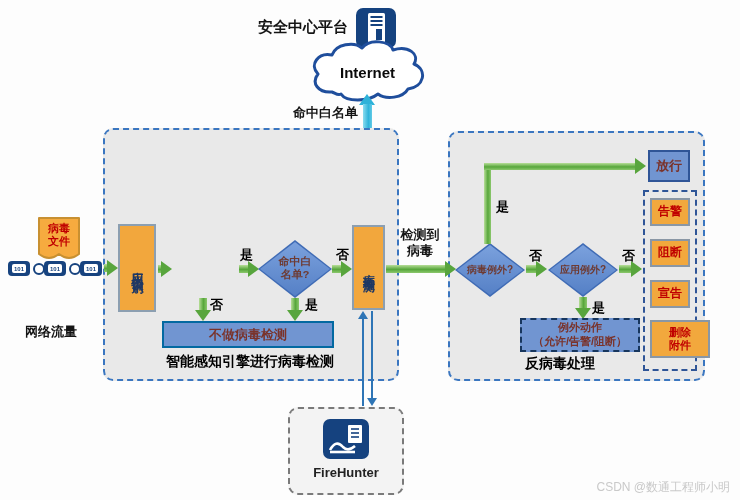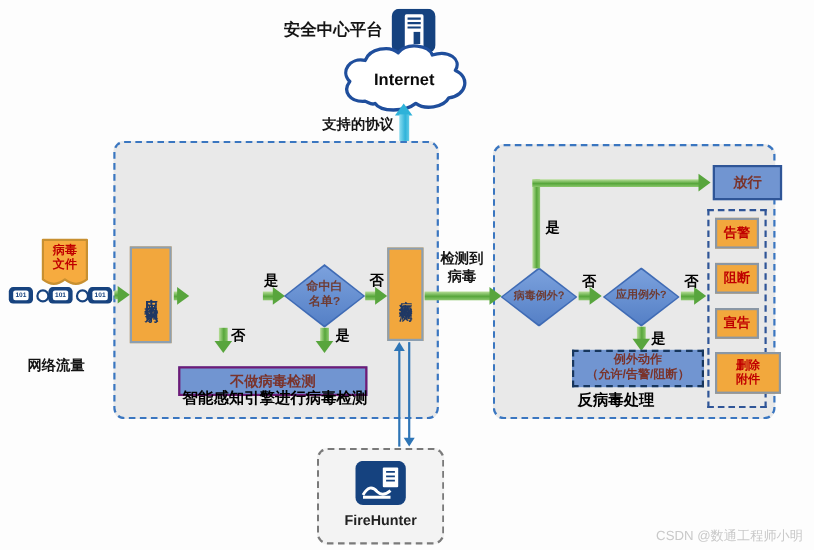--- a/index.html
+++ b/index.html
@@ -81,21 +81,21 @@
                C95,58 78,60 70,54 C60,62 38,62 33,54 C30,56 27,53 24,52 Z" fill="#ffffff" stroke="#1f4e9c" stroke-width="3" stroke-linejoin="round"></path>
     </svg>
     <div class="lbl" style="left:32px;top:24px;font-size:15px;color:#0a0a0a;">Internet</div>
   </div>
 
   <div>
     <div class="cah-u" style="left:359px;top:94px;"></div>
     <div class="cab" style="left:363px;top:104px;width:9px;height:39px;"></div>
     <div class="cah-d" style="left:359px;top:142px;"></div>
   </div>
-  <div class="lbl" style="left:293px;top:104px;font-size:13px;">支持的协议</div>
+  <div class="lbl" style="left:293px;top:104px;font-size:13px;">命中白名单</div>
 
   <div class="abs" style="left:349px;top:147px;">
     <svg width="40" height="38" viewBox="0 0 40 38">
       <rect x="0" y="0" width="40" height="38" rx="7" fill="#15427f"></rect>
       <line x1="10" y1="9" x2="30" y2="9" stroke="#fff" stroke-width="2.6"></line>
       <line x1="10" y1="14" x2="30" y2="14" stroke="#fff" stroke-width="2.6"></line>
       <line x1="10" y1="19" x2="30" y2="19" stroke="#fff" stroke-width="2.6"></line>
       <path d="M11,23 v8 h18 v-8" fill="none" stroke="#fff" stroke-width="2.6"></path>
     </svg>
   </div>
@@ -176,21 +176,21 @@
   <div class="yn" style="left:336px;top:246px;">否</div>
   <div>
     <div class="gab" style="left:332px;top:265px;width:10px;height:8px;"></div>
     <div class="gah-r" style="left:341px;top:261px;"></div>
   </div>
 
   <div class="obox" style="left:352px;top:225px;width:33px;height:85px;">
     <span class="vtext">病毒检测</span>
   </div>
 
-  <div class="bbox" style="left:162px;top:333px;width:172px;height:27px;font-size:13px;border:2px solid #701a75;">
+  <div class="bbox" style="left:162px;top:321px;width:172px;height:27px;font-size:13px;border:2px solid #0369a1;">
     <span>不做病毒检测</span>
   </div>
 
   <div class="panel-title" style="left:118px;top:353px;width:264px;">智能感知引擎进行病毒检测</div>
 
   <div class="lbl" style="left:396px;top:227px;width:48px;font-size:13px;text-align:center;line-height:1.25;">检测到病毒</div>
   <div>
     <div class="gab" style="left:386px;top:265px;width:60px;height:8px;"></div>
     <div class="gah-r" style="left:445px;top:261px;"></div>
   </div>
@@ -202,31 +202,31 @@
         <span style="width:60px;">病毒例外?</span>
       </div>
   </div>
 
   <div class="yn" style="left:496px;top:198px;">是</div>
   <div>
     <div class="gabv" style="left:484px;top:163px;width:7px;height:81px;"></div>
     <div class="gab" style="left:484px;top:163px;width:152px;height:7px;"></div>
     <div class="gah-r" style="left:635px;top:158px;"></div>
   </div>
-  <div class="bbox" style="left:648px;top:150px;width:63px;height:32px;font-size:13px;border:2px solid #2f5597;font-family:Liberation Mono, monospace;">
+  <div class="bbox" style="left:648px;top:150px;width:42px;height:32px;font-size:13px;border:2px solid #2f5597;font-family:Liberation Mono, monospace;">
     <span>放行</span>
   </div>
 
   <div class="yn" style="left:529px;top:247px;">否</div>
   <div>
     <div class="gab" style="left:526px;top:265px;width:11px;height:8px;"></div>
     <div class="gah-r" style="left:536px;top:261px;"></div>
   </div>
 
-  <div class="diamond" style="left:548px;top:243px;width:70px;height:54px;font-family:Liberation Mono, monospace;">
+  <div class="diamond" style="left:548px;top:243px;width:70px;height:54px;">
     <div class="dout"></div>
       <div class="din"></div>
     <div class="dtext" style="font-size:10px;">
         <span style="width:60px;">应用例外?</span>
       </div>
   </div>
 
   <div class="yn" style="left:622px;top:247px;">否</div>
   <div>
     <div class="gab" style="left:619px;top:265px;width:13px;height:8px;"></div>

